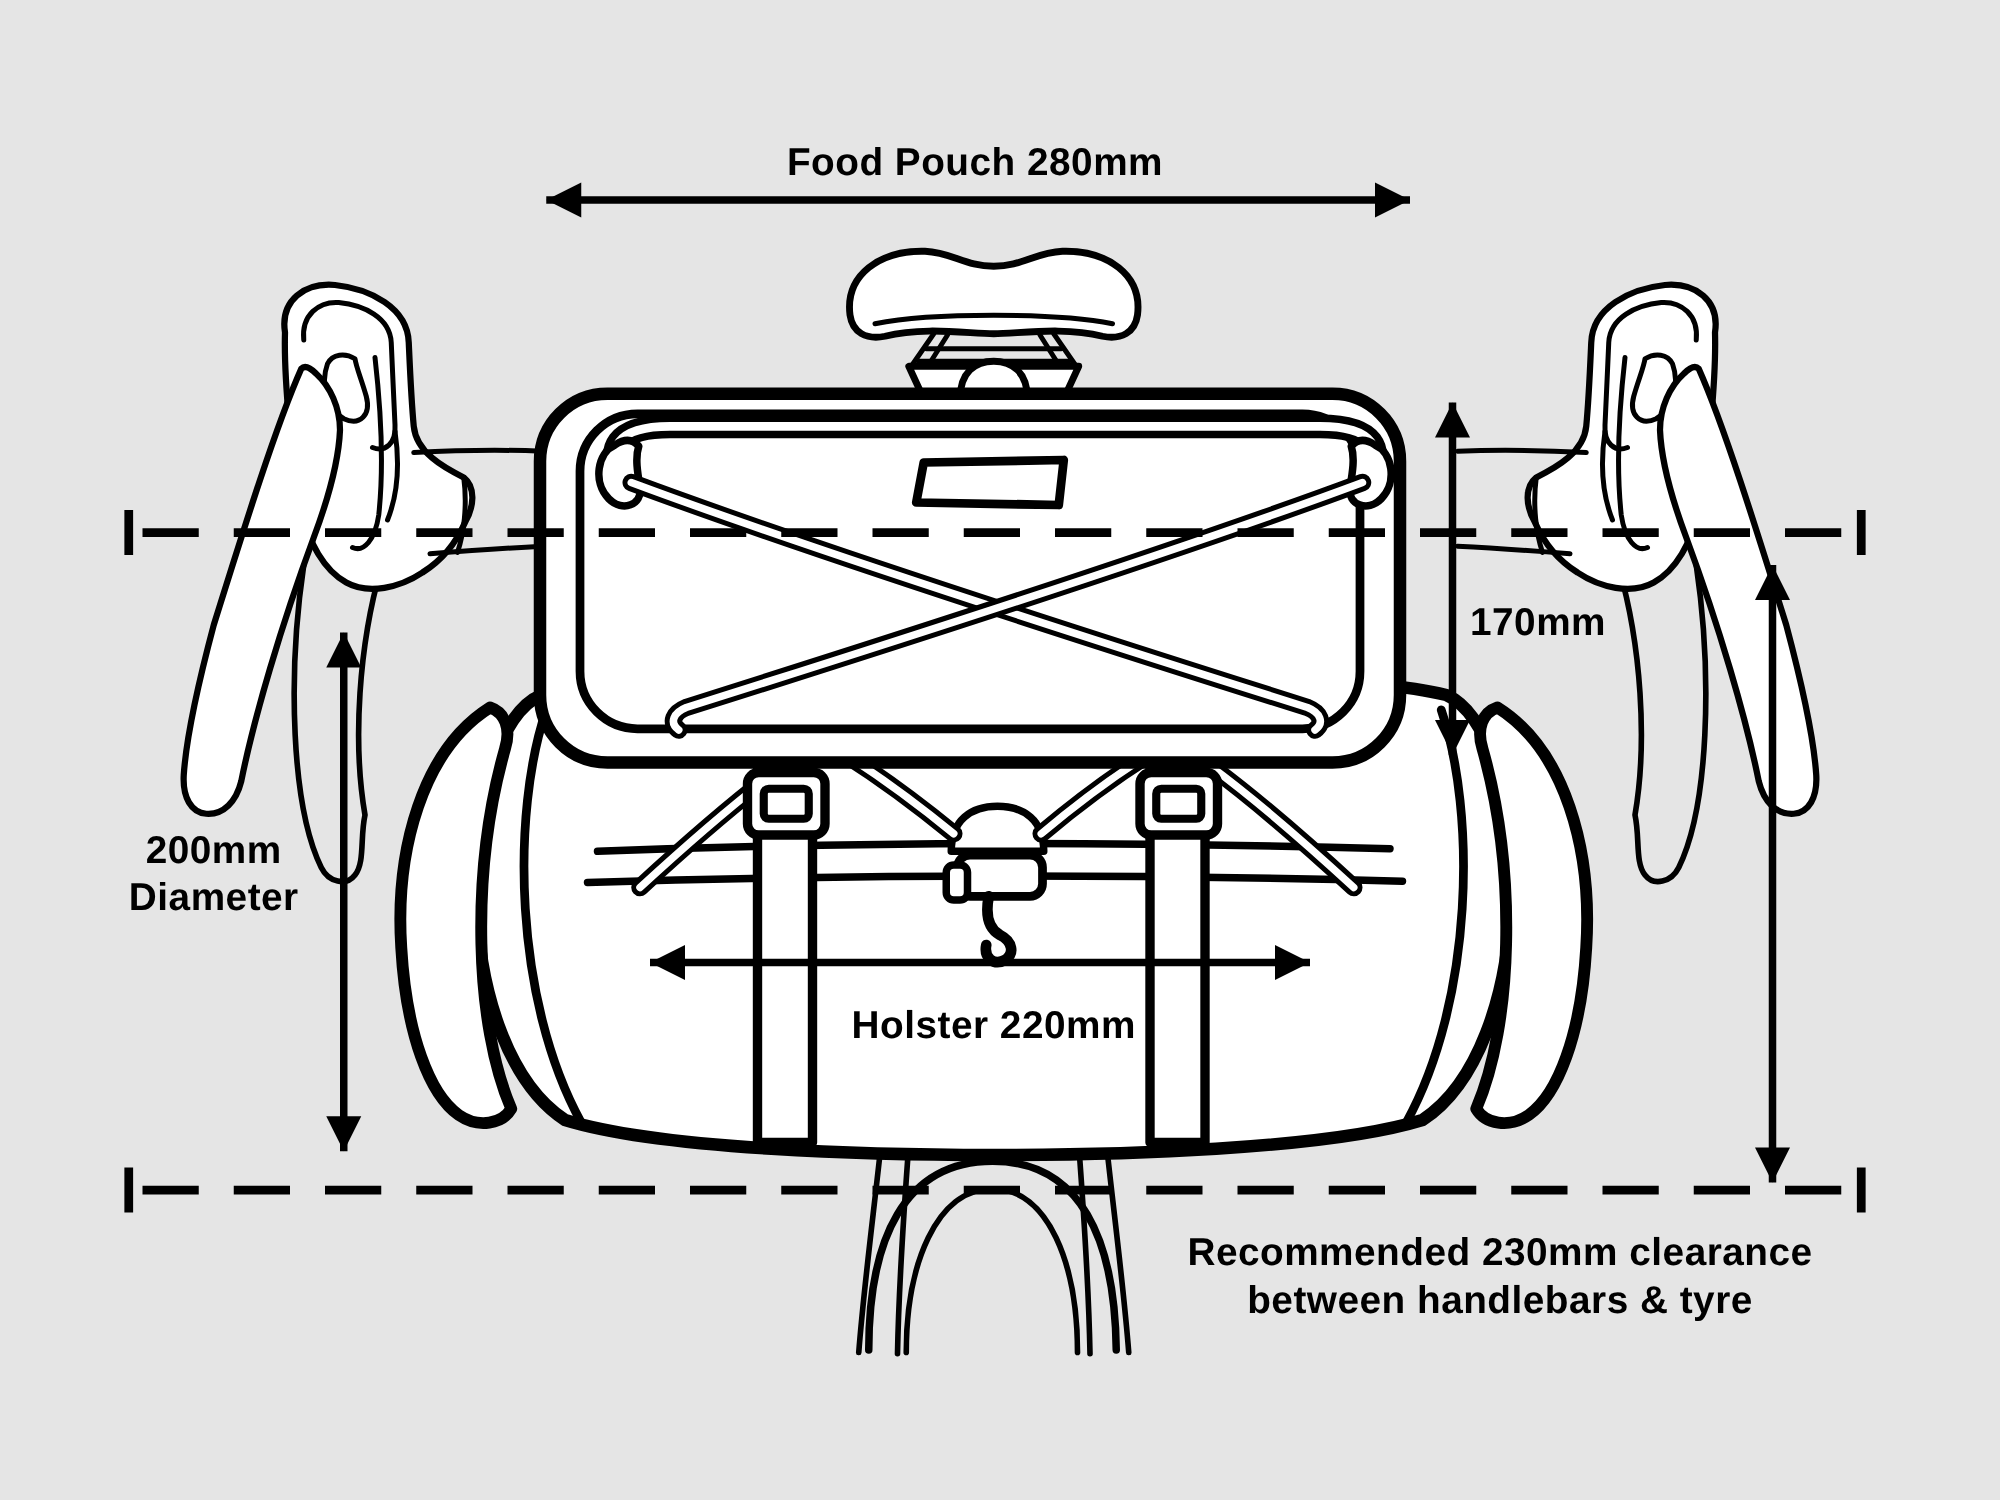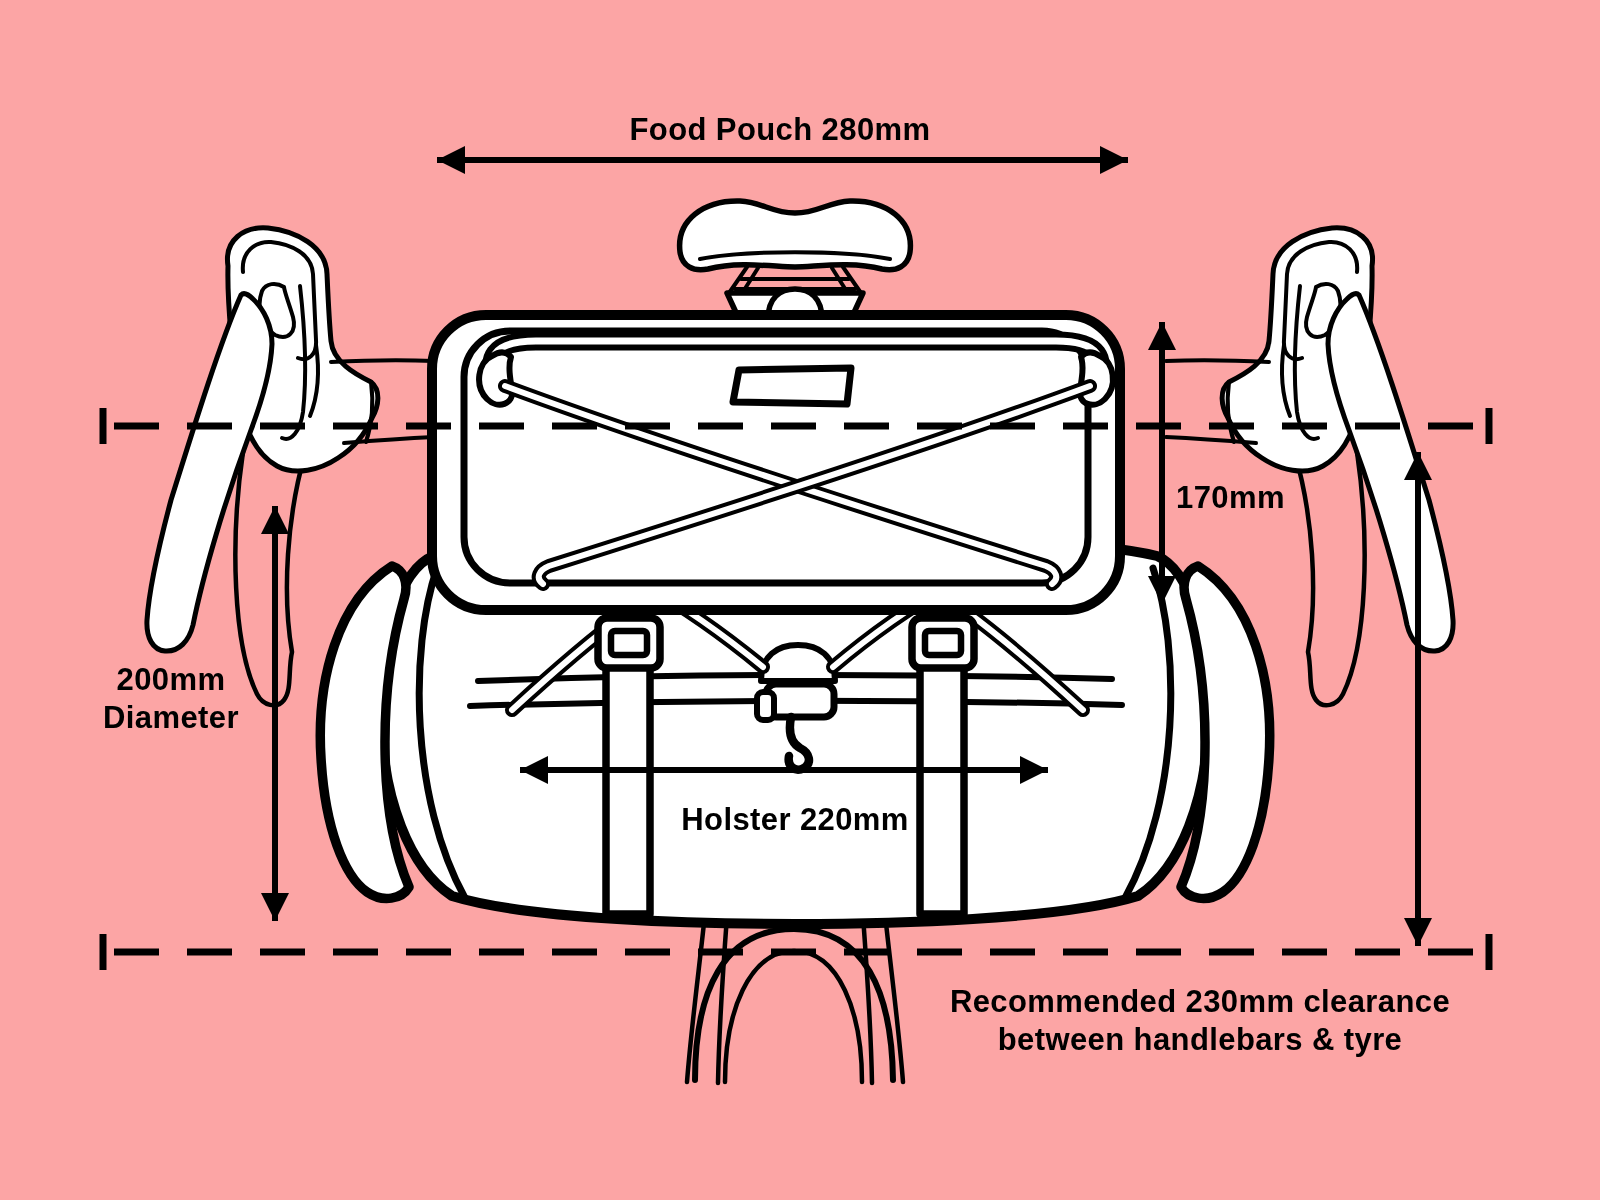--- a/index.html
+++ b/index.html
@@ -1,16 +1,16 @@
 <!DOCTYPE html>
 <html><head>
 <meta charset="utf-8">
 <style>
   html,body{margin:0;padding:0;background:#ffffff;}
-  .stage{width:1600px;height:1200px;position:relative;background:#fca5a5;overflow:hidden;
+  .stage{width:1600px;height:1200px;position:relative;background:#e5e5e5;overflow:hidden;
          font-family:"Liberation Sans", sans-serif;}
   svg{display:block;}
   .ln{stroke:#000;fill:none;stroke-linecap:round;stroke-linejoin:round;}
   .fw{fill:#fff;}
   .cordb{stroke:#000;stroke-width:14;fill:none;stroke-linecap:round;}
   .cordw{stroke:#fff;stroke-width:6;fill:none;stroke-linecap:round;}
   .pipb{stroke:#000;stroke-width:19;fill:none;stroke-linecap:round;}
   .pipw{stroke:#fff;stroke-width:7;fill:none;stroke-linecap:round;}
   .dim{stroke:#000;stroke-width:6;fill:none;}
   .dash{stroke:#000;stroke-width:7;fill:none;stroke-dasharray:45 28;}

